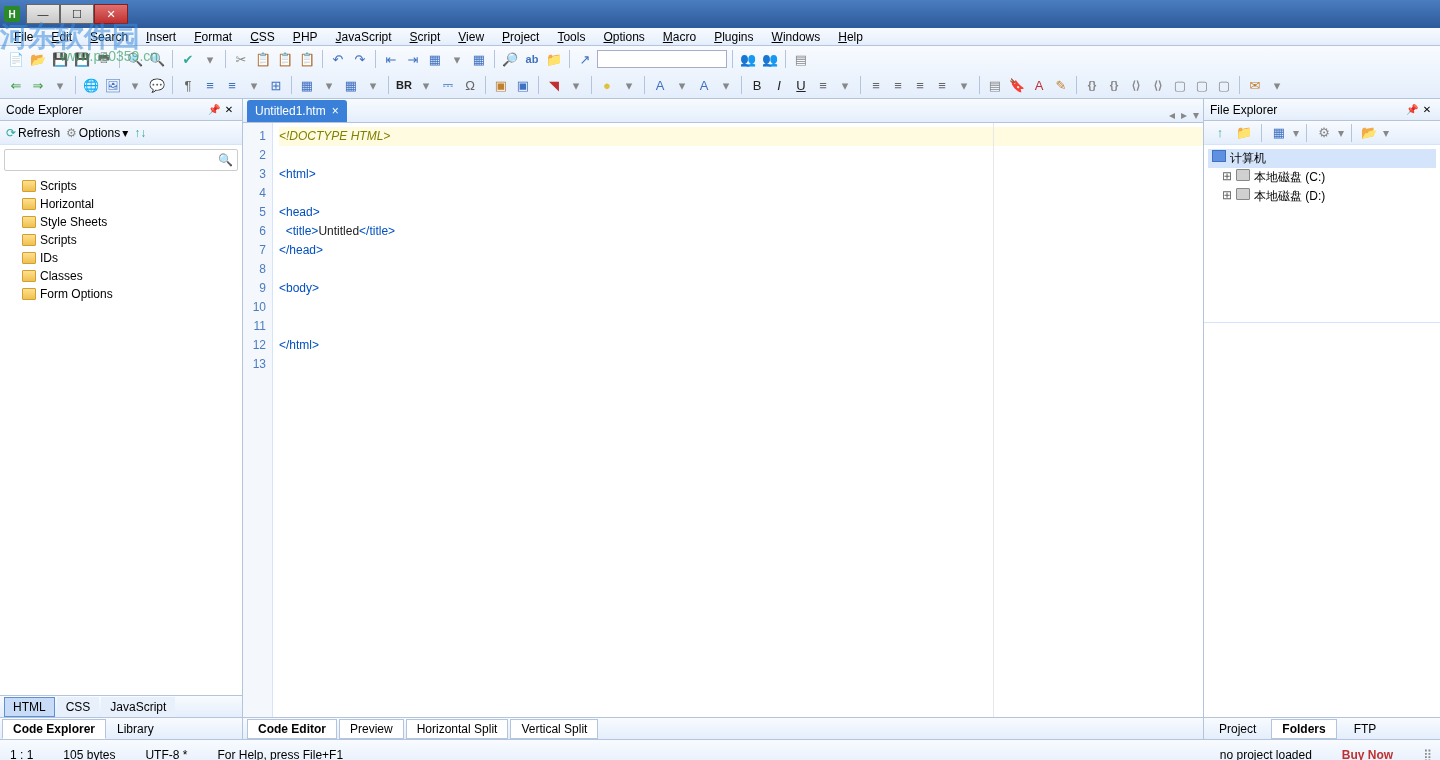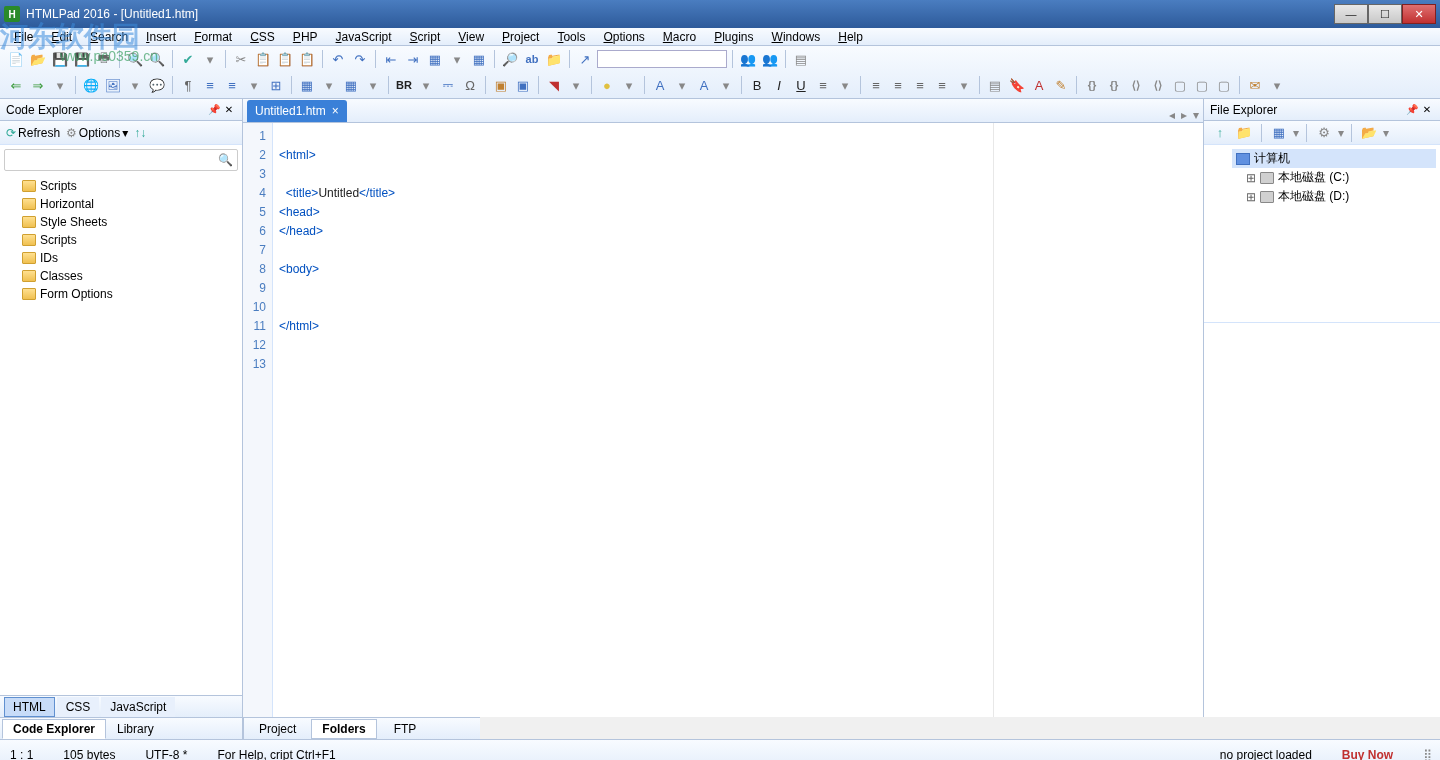--- a/index.html
+++ b/index.html
@@ -55,21 +55,21 @@
 .hl-line { background: #fffbe0; display:block; }
 .tok-doctype { color: #808000; font-style: italic; }
 .tok-tag { color: #0050c0; }
 .tok-text { color: #222; }
 .codelines::after { content:""; position:absolute; left:720px; top:0; bottom:0; width:1px; background:#e8e8e8;}
 
 
 .rightpanel { width: 237px; border-left: 1px solid #b4c4dc; background: #fff; display: flex; flex-direction: column; }
 .fe-toolbar { height: 24px; background: linear-gradient(#f8fbff,#e4eefb); border-bottom: 1px solid #d4e4fb; display: flex; align-items: center; padding: 0 6px; gap: 4px; }
 .fe-tree { flex:1; background:#fff; padding:4px; }
-.fe-item { display:flex; align-items:center; gap:4px; padding:1px 4px; cursor:pointer; font-size:11px;margin-left:24px;}
+.fe-item { display:flex; align-items:flex-start; gap:4px; padding:1px 4px; cursor:pointer; font-size:11px;}
 .fe-item .expander { width:10px; display:inline-block; color:#666; }
 .disk-icon { width:14px; height:12px; background:#d0d0d0; border:1px solid #888; border-radius:1px;}
 .comp-icon { width:14px; height:12px; background:#6090e0; border:1px solid #4070c0;}
 .preview-pane { height:395px; background:#fff; border-top:1px solid #d4e4fb;}
 
 
 .bottomtabs-left { width:243px; height: 22px; background: linear-gradient(#f8fbff,#e4eefb); border-top: 1px solid #b4c4dc; border-right:1px solid #b4c4dc; display: flex; align-items: center; padding: 0 2px; font-size:11px;}
 .bottomtabs-center { flex:1; height: 22px; background: linear-gradient(#f8fbff,#e4eefb); border-top: 1px solid #b4c4dc; display: flex; align-items: center; padding: 0 4px; font-size:11px; gap:0;}
 .bottomtabs-right { width:237px; height: 22px; background: linear-gradient(#f8fbff,#e4eefb); border-top: 1px solid #b4c4dc; border-left:1px solid #b4c4dc; display: flex; align-items: center; padding: 0 4px; font-size:11px; gap:4px;}
 .bottomrow { display:flex; }
@@ -91,21 +91,20 @@
 .watermark-sub { position: absolute; top: 48px; left: 60px; font-size: 14px; color: rgba(60,160,100,0.7); pointer-events: none; z-index:100;}
 </style>
 </head>
 <body>
 
 <div class="watermark">河东软件园</div>
 <div class="watermark-sub">www.pc0359.cn</div>
 
 <div class="titlebar">
   <div class="app-icon">H</div>
-  <div class="title">HTMLPad 2016 - [Untitled1.htm]</div>
   <div class="wincontrols">
     <div class="winbtn minbtn">—</div>
     <div class="winbtn maxbtn">☐</div>
     <div class="winbtn closebtn">✕</div>
   </div>
 </div>
 
 <div class="menubar" id="menubar">
     <div class="menuitem"><u>F</u>ile</div>
     <div class="menuitem"><u>E</u>dit</div>
@@ -316,25 +315,26 @@
           <div>6</div>
           <div>7</div>
           <div>8</div>
           <div>9</div>
           <div>10</div>
           <div>11</div>
           <div>12</div>
           <div>13</div>
         </div>
       <div class="codelines" id="codelines">
+          <div class="line hl-line"><span class="tok-doctype">&lt;!DOCTYPE HTML&gt;</span></div>
           <div class="line">&nbsp;</div>
           <div class="line"><span class="tok-tag">&lt;html&gt;</span></div>
           <div class="line">&nbsp;</div>
+          <div class="line"><span class="tok-tag">&lt;head&gt;</span></div>
           <div class="line"><span class="tok-text">  </span><span class="tok-tag">&lt;title&gt;</span><span class="tok-text">Untitled</span><span class="tok-tag">&lt;/title&gt;</span></div>
-          <div class="line"><span class="tok-tag">&lt;head&gt;</span></div>
           <div class="line"><span class="tok-tag">&lt;/head&gt;</span></div>
           <div class="line">&nbsp;</div>
           <div class="line"><span class="tok-tag">&lt;body&gt;</span></div>
           <div class="line">&nbsp;</div>
           <div class="line">&nbsp;</div>
           <div class="line"><span class="tok-tag">&lt;/html&gt;</span></div>
         </div>
     </div>
   </div>
 
@@ -378,29 +378,35 @@
     </div>
     <div class="preview-pane"></div>
   </div>
 </div>
 
 <div class="bottomrow">
   <div class="bottomtabs-left" id="leftbottomtabs">
       <div class="btab active">Code Explorer</div>
       <div class="btab">Library</div>
     </div>
+  <div class="bottomtabs-center" id="centerbottomtabs">
+      <div class="btab boxed active" style="font-weight: bold;">Code Editor</div>
+      <div class="btab boxed">Preview</div>
+      <div class="btab boxed">Horizontal Split</div>
+      <div class="btab boxed">Vertical Split</div>
+    </div>
   <div class="bottomtabs-right" id="rightbottomtabs">
       <div class="btab">Project</div>
       <div class="btab boxed active">Folders</div>
       <div class="btab">FTP</div>
     </div>
 </div>
 
 <div class="statusbar">
   <span>1 : 1</span>
   <span>105 bytes</span>
   <span>UTF-8 *</span>
-  <span>For Help, cript Ctrl+F1</span>
+  <span>For Help, press File+F1</span>
   <span class="spacer"></span>
   <span>no project loaded</span>
   <span class="buynow">Buy Now</span>
   <span class="grip">⣿</span>
 </div>
 
 </body></html>

